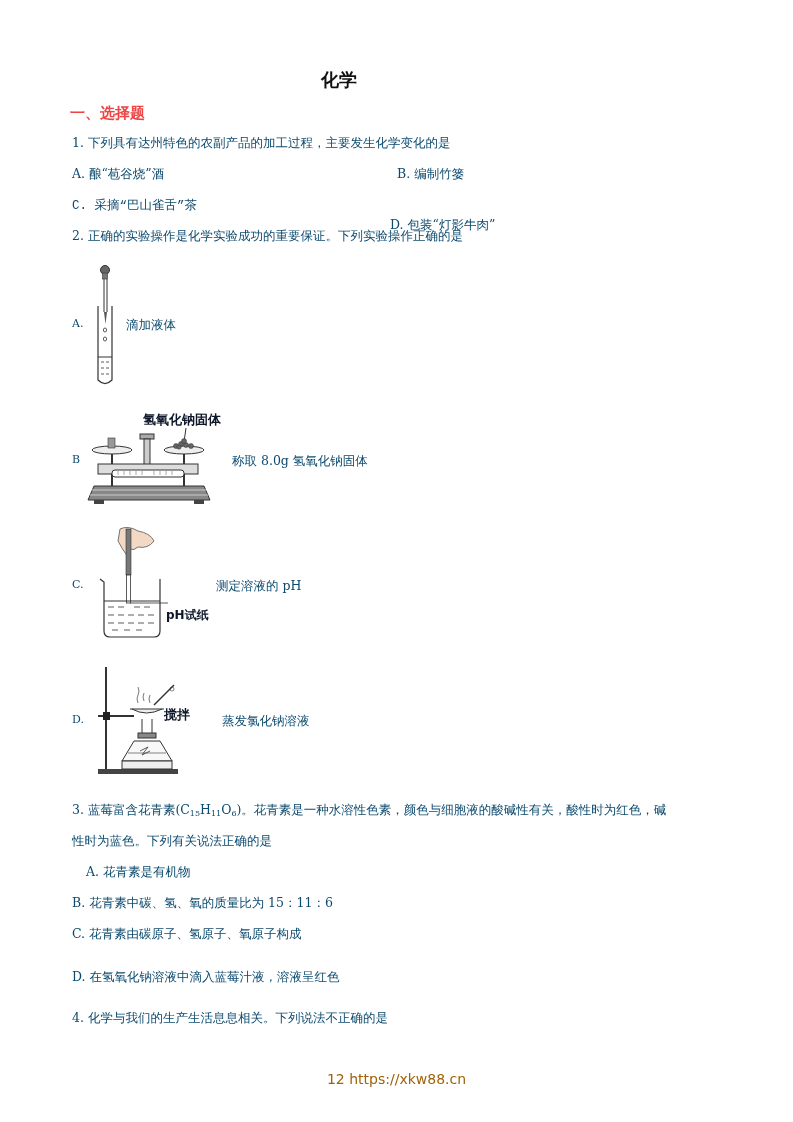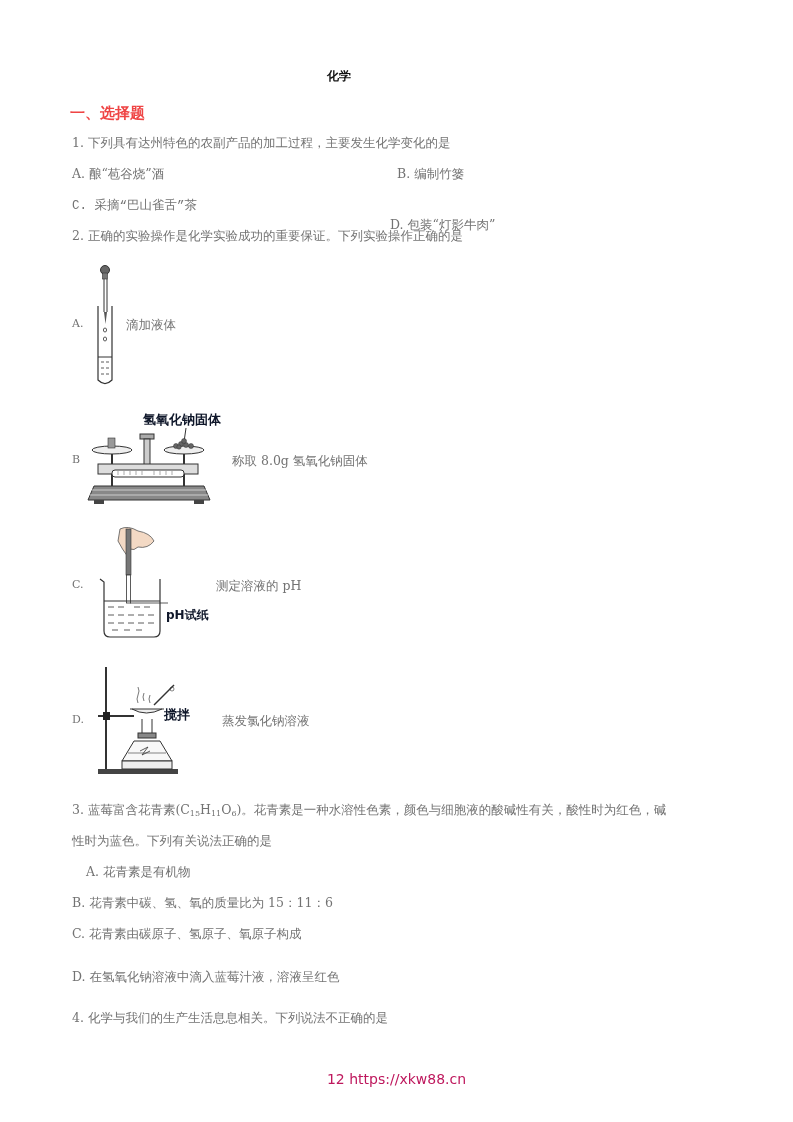--- a/index.html
+++ b/index.html
@@ -1,26 +1,26 @@
 <!DOCTYPE html>
 <html><head>
 <meta charset="utf-8">
 <style>
   html, body { margin:0; padding:0; background:#fff; }
   body { width:793px; height:1122px; position:relative; overflow:hidden;
          font-family:"DejaVu Serif","Liberation Serif",serif; color:#222; }
   .abs { position:absolute; }
-  .title { left:0; width:678px; top:68px; text-align:center; font-size:12px; font-weight:bold;
+  .title { left:0; width:678px; top:68px; text-align:center; font-size:18px; font-weight:bold;
            font-family:"DejaVu Sans","Liberation Sans",sans-serif; color:#111; }
   .section { left:70px; top:104px; font-size:15px; font-weight:bold;
              font-family:Liberation Serif, serif; color:#ef4444; }
-  .line { font-size:12.5px; white-space:nowrap; color:#737373; }
+  .line { font-size:12.5px; white-space:nowrap; color:#0c4a6e; }
   .small { font-size:11px; }
   .label-sans { font-family:"DejaVu Sans","Liberation Sans",sans-serif; font-size:12px; color:#0f172a;font-weight:bold; }
-  .footer { left:0; width:793px; top:1071px; text-align:center; font-size:14px; color:#be185d;
+  .footer { left:0; width:793px; top:1071px; text-align:center; font-size:14px; color:#a16207;
             font-family:"DejaVu Sans","Liberation Sans",sans-serif; }
   sub { font-size:8px; vertical-align:-2px; }
   svg { position:absolute; }
 </style>
 </head>
 <body>
 
 <div class="abs title">化学</div>
 <div class="abs section">一、选择题</div>
 

